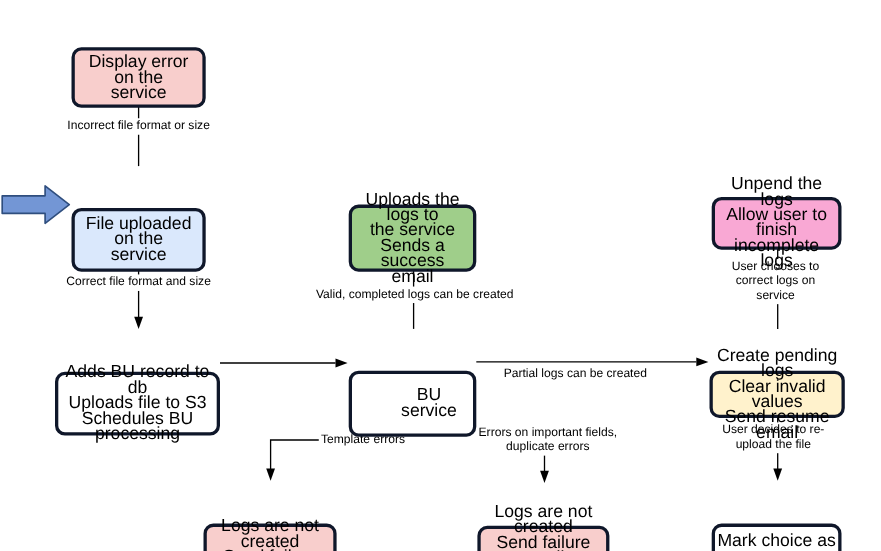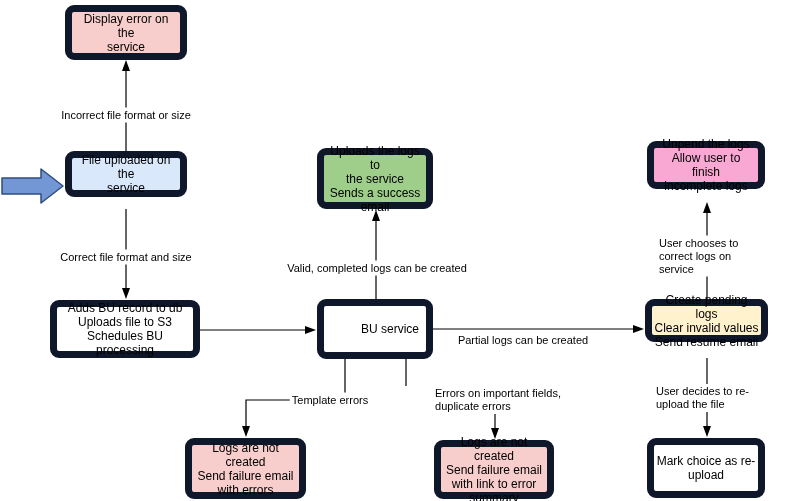--- a/index.html
+++ b/index.html
@@ -18,36 +18,38 @@
     width: 801px; height: 501px;
     z-index: 1;
   }
   .edge-label {
     position: absolute;
     z-index: 2;
     transform: translate(-50%, -50%);
     font-size: 11px;
     line-height: 13px;
     white-space: pre-line;
+    text-align: center;
     background: #ffffff;
     padding: 1px 2px;
   }
   .node {
     position: absolute;
     z-index: 3;
-    border: 7px solid #0f172a;
+    border: 3px solid #0f172a;
     border-radius: 9px;
     display: flex;
     align-items: center;
     justify-content: center;
     text-align: center;
-    font-size: 12px;
+    font-size: 16px;
     line-height: 14px;
     box-sizing: border-box;
     padding: 2px;
+    margin-top: 38px;
   }
   .node .node-text { white-space: pre-line; }
 </style>
 </head>
 <body>
 
 <div class="canvas">
 
   <svg class="connector-layer" viewBox="0 0 801 501" xmlns="http://www.w3.org/2000/svg">
 
@@ -108,21 +110,21 @@
   <div class="edge-label" style="left:454px; top:400px;margin-left:44px;">Errors on important fields,
 duplicate errors</div>
   <div class="edge-label" style="left:705px; top:256px;">User chooses to correct logs on service</div>
   <div class="edge-label" style="left:703px; top:398px;">User decides to re-upload the file</div>
 
   <div class="node" style="left: 65px; top: 5px; width: 122px; height: 55px; background-color: rgb(248, 206, 204);">
     <span class="node-text">Display error on the
 service</span>
   </div>
 
-  <div class="node" style="left: 65px; top: 151px; width: 122px; height: 46px; background-color: rgb(218, 232, 252);">
+  <div class="node" style="left: 65px; top: 151px; width: 122px; height: 58px; background-color: rgb(218, 232, 252);">
     <span class="node-text">File uploaded on the
 service</span>
   </div>
 
   <div class="node" style="left: 50px; top: 300px; width: 150px; height: 58px; background-color: rgb(255, 255, 255);">
     <span class="node-text">Adds BU record to db
 Uploads file to S3
 Schedules BU processing</span>
   </div>
 

